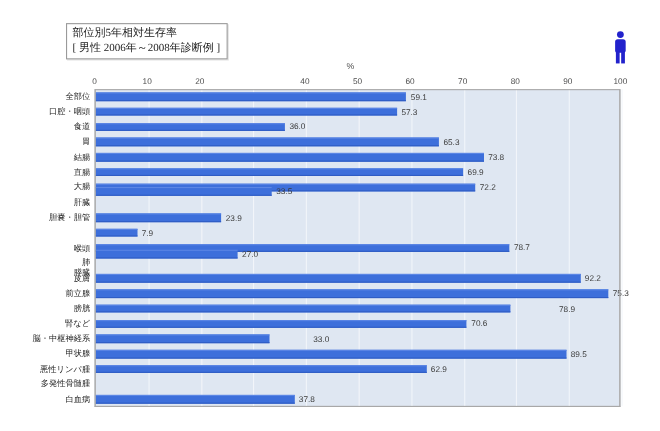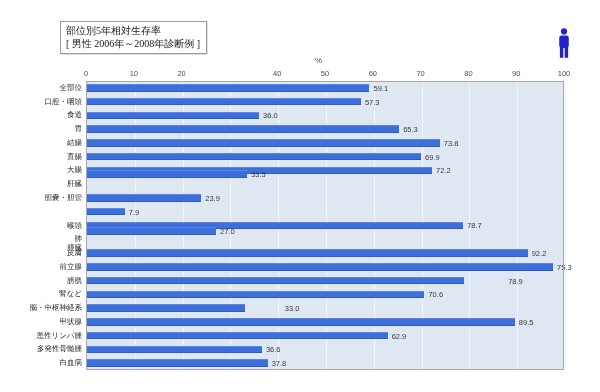--- a/index.html
+++ b/index.html
@@ -237,24 +237,20 @@
           <div class="bar-value" style="left: 161.74px; margin-left: 36px;">33.0</div>
         </div>
         <div class="row" style="top: 233.952px; height: 13.7619px;">
           <div class="bar" style="width: 427.81px; height: 7.5px; top: 3.13095px; background: rgb(61, 111, 219);"></div>
           <div class="bar-value" style="left: 431.81px;">89.5</div>
         </div>
         <div class="row" style="top: 247.714px; height: 13.7619px;">
           <div class="bar" style="width: 300.662px; height: 7.5px; top: 3.13095px; background: rgb(61, 111, 219);"></div>
           <div class="bar-value" style="left: 304.662px;">62.9</div>
         </div>
-        <div class="row" style="top: 261.476px; height: 13.7619px;">
-          <div class="bar" style="width: 174.948px; height: 7.5px; top: 3.13095px; background: rgb(61, 111, 219);"></div>
-          <div class="bar-value" style="left: 178.948px;">36.6</div>
-        </div>
         <div class="row" style="top: 275.238px; height: 13.7619px;">
           <div class="bar" style="width: 180.684px; height: 7.5px; top: 3.13095px; background: rgb(61, 111, 219);"></div>
           <div class="bar-value" style="left: 184.684px;">37.8</div>
         </div>
       </div>
   </div>
   <div class="outer-border"></div>
 
 </div>
 

